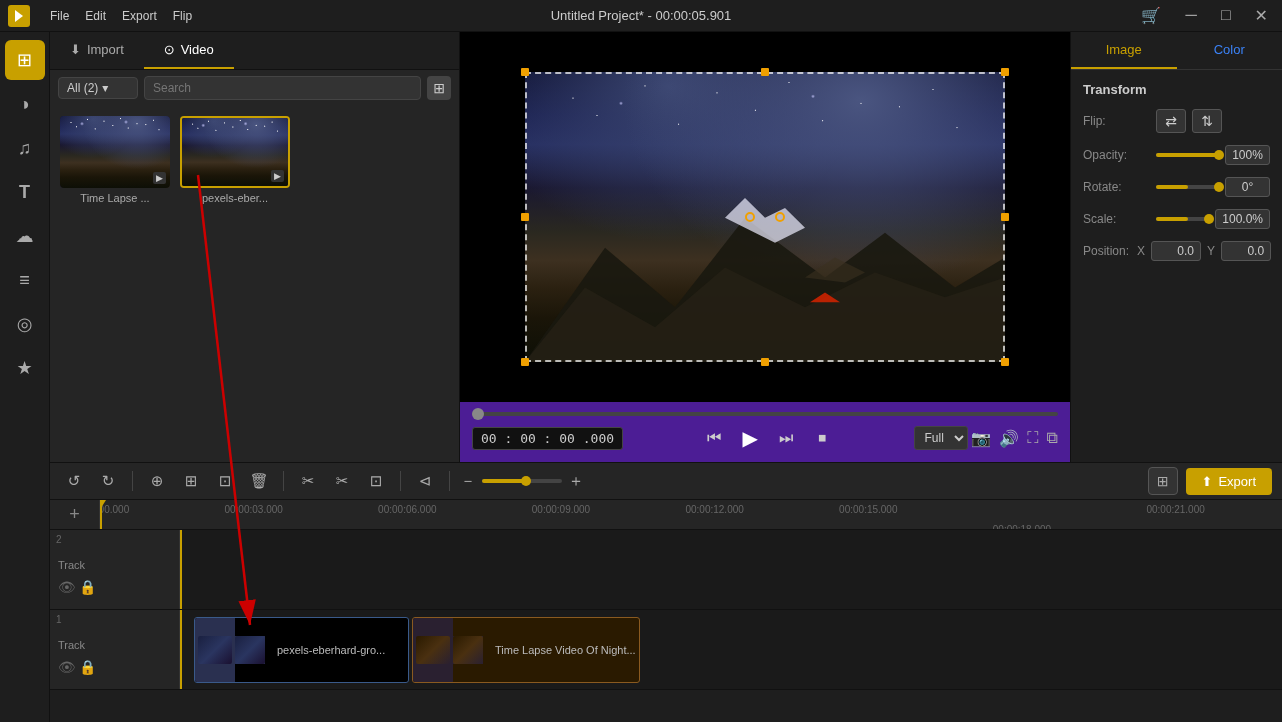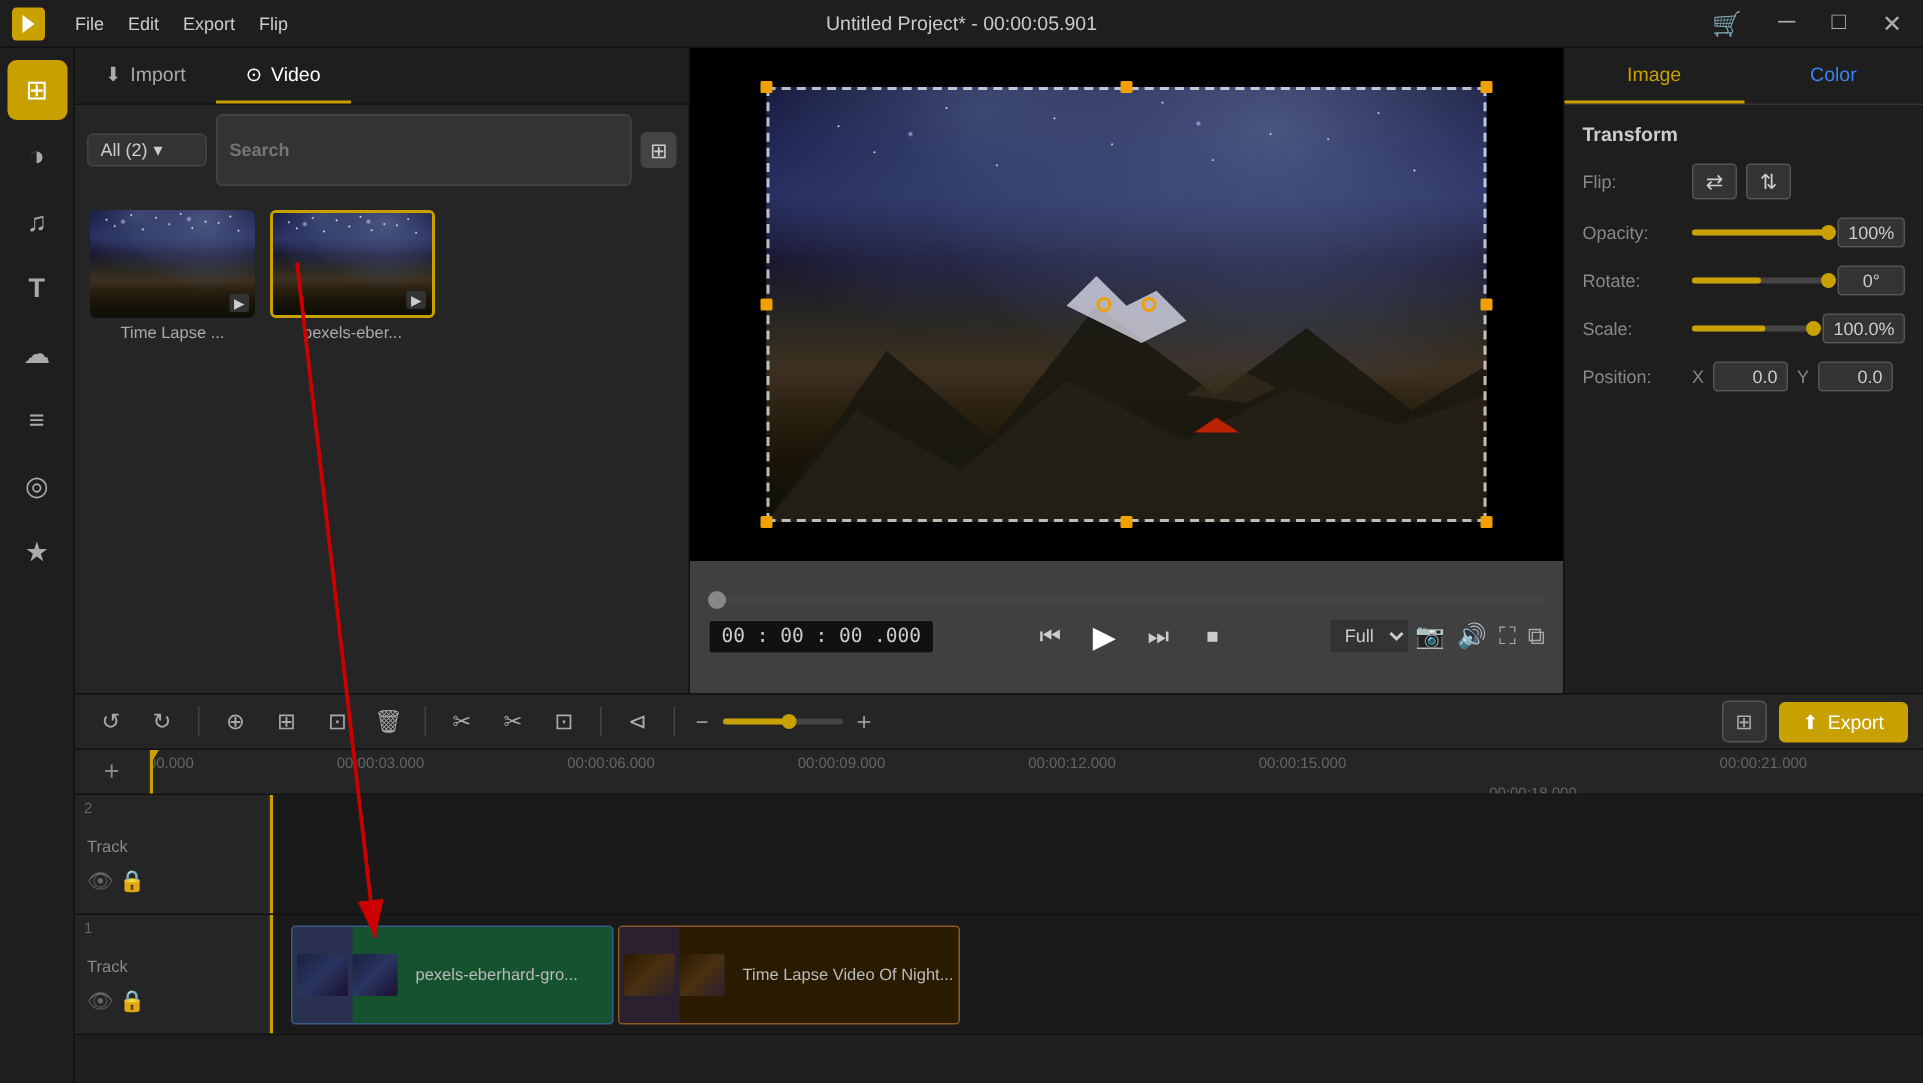--- a/index.html
+++ b/index.html
@@ -86,24 +86,23 @@
       gap: 4px;
       cursor: pointer;
       min-width: 80px;
     }
     #media-search {
       flex: 1;
       background: #333;
       border: 1px solid #444;
       border-radius: 4px;
       color: #ffffff;
-      padding: 16px 8px;
+      padding: 4px 8px;
       font-size: 12px;
       outline: none;
-      font-weight: bold;
     }
     #media-grid-toggle {
       background: #444;
       border: none;
       border-radius: 4px;
       color: #ccc;
       cursor: pointer;
       padding: 4px 6px;
       font-size: 14px;
     }
@@ -184,22 +183,22 @@
     .handle.mr { top: calc(50% - 4px); right: -4px; }
     .handle.bl { bottom: -4px; left: -4px; }
     .handle.bm { bottom: -4px; left: calc(50% - 4px); }
     .handle.br { bottom: -4px; right: -4px; }
     
     .rot-handle { position: absolute; width: 10px; height: 10px; background: transparent; border: 2px solid #f0a000; border-radius: 50%; }
     .rot-center { top: calc(50% - 5px); left: calc(50% - 20px); }
     .rot-right { top: calc(50% - 5px); left: calc(50% + 10px); }
 
     #preview-controls {
-      background: #404040;
-      padding: 24px 12px;
+      background: #4c1d95;
+      padding: 10px 12px;
     }
     .progress-bar-container {
       height: 4px;
       background: #444;
       border-radius: 2px;
       margin-bottom: 8px;
       position: relative;
     }
     .progress-bar-fill {
       height: 100%;
@@ -247,21 +246,21 @@
       border-radius: 3px;
       color: #ccc;
       padding: 3px 6px;
       font-size: 12px;
     }
     .preview-icons { display: flex; gap: 8px; align-items: center; }
     .preview-icon { font-size: 16px; color: #aaa; cursor: pointer; }
 
     
     #properties-panel {
-      width: 240px;
+      width: 212px;
       background: #1e1e1e;
       border-left: 1px solid #111;
       display: flex;
       flex-direction: column;
     }
     #prop-tabs {
       display: flex;
       border-bottom: 1px solid #333;
     }
     .prop-tab {
@@ -506,21 +505,21 @@
     }
     .clip-label {
       padding: 0 8px;
       font-size: 11px;
       color: #bbb;
       white-space: nowrap;
       overflow: hidden;
       text-overflow: ellipsis;
       max-width: 180px;
     }
-    .clip-blue { background: #14532d; border-color: #3a5a8a; }
+    .clip-blue { background: #000000; border-color: #3a5a8a; }
     .clip-orange { background: #2a1a00; border-color: #8a5a20; }
 
     
     .playhead-line {
       position: absolute;
       top: 0; bottom: 0;
       width: 2px;
       background: #c8a000;
       z-index: 10;
     }

